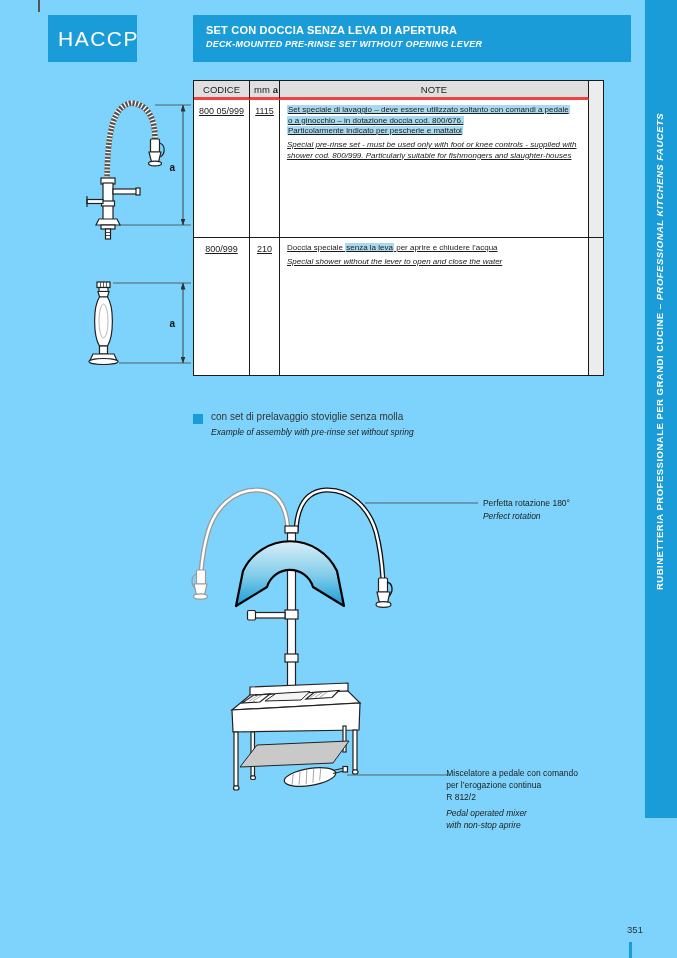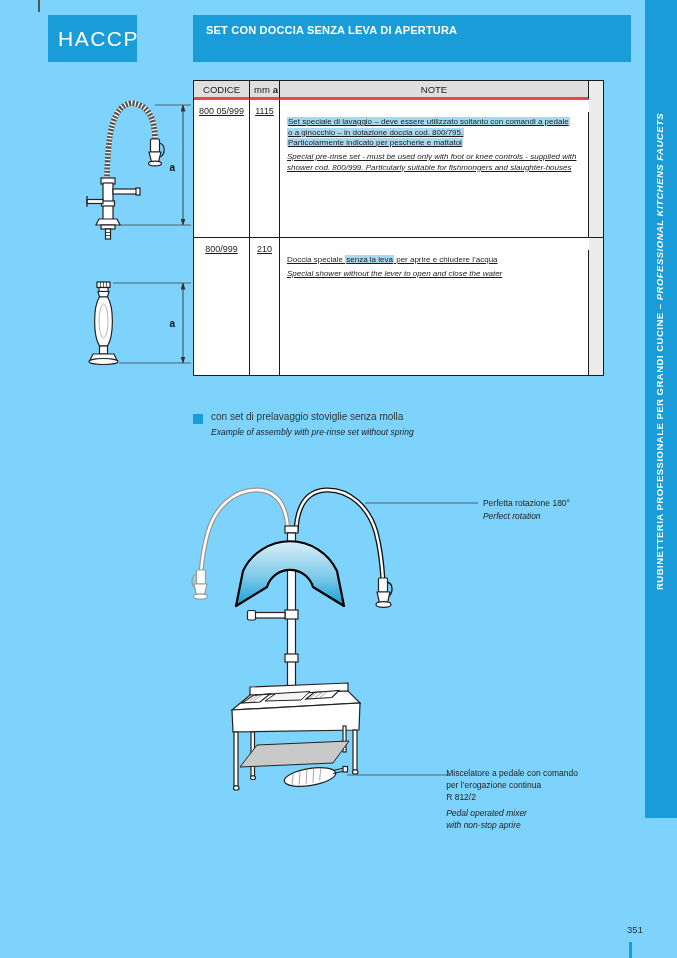--- a/index.html
+++ b/index.html
@@ -33,21 +33,21 @@
   .tbl2{top:237px;height:139px;grid-template-rows:1fr;}
   .th{background:#dfdfdf;font-size:9.5px;display:flex;align-items:center;justify-content:center;
       border-bottom:3px solid #ef4444;}
   .th.c2{justify-content:flex-start;padding-left:4px;}
   .th .b{font-weight:bold;margin-left:3px;}
   .c1,.c2,.c3{border-right:1px solid #1b1b1b;}
   .strip{grid-column:4;background:#ececec;}
   .tbl1 .strip{grid-row:1 / span 2;}
   .td{font-size:9px;padding-top:6px;text-decoration:underline;}
   .td.c1,.td.c2{text-align:center;}
-  .td.note{font-size:8px;line-height:10.5px;padding:5px 4px 0 7px;text-align:left;margin-top:12px;}
+  .td.note{font-size:8px;line-height:10.5px;padding:5px 4px 0 7px;text-align:left;}
   .hl{background:#a9d9ef;padding:0 1px;}
   .note .en{font-style:italic;margin-top:2px;line-height:11px;max-width:299px;color:#222;}
 
   
   .bullet{position:absolute;left:193px;top:414px;width:10px;height:10px;background:#1a9cd8;}
   .example{position:absolute;left:211px;top:409px;}
   .example .l{font-size:10px;line-height:15.5px;color:#333;}
   .example .en{font-size:8.5px;font-style:italic;margin-top:2px;color:#222;}
 
   
@@ -82,39 +82,40 @@
 <div class="page">
 
   <div class="tmark"></div>
 
   <div class="haccp">
     <span>HACCP</span>
   </div>
 
   <div class="titlebar">
     <div class="t1">SET CON DOCCIA SENZA LEVA DI APERTURA</div>
+    <div class="t2">DECK-MOUNTED PRE-RINSE SET WITHOUT OPENING LEVER</div>
   </div>
 
   <div class="sidebar">
     <span class="vtext"><span>RUBINETTERIA PROFESSIONALE PER GRANDI CUCINE – </span><span class="it">PROFESSIONAL KITCHENS FAUCETS</span></span>
   </div>
 
   <div class="tbl tbl1">
     <div class="th c1">CODICE</div>
     <div class="th c2">
         <span>mm</span>
         <span class="b">a</span>
       </div>
     <div class="th c3">NOTE</div>
     <div class="strip"></div>
     <div class="td c1">800 05/999</div>
     <div class="td c2">1115</div>
     <div class="td c3 note">
       <div><span class="hl">Set speciale di lavaggio – deve essere utilizzato soltanto con comandi a pedale</span></div>
-      <div><span class="hl">o a ginocchio – in dotazione doccia cod. 800/795.</span></div>
+      <div><span class="hl">o a ginocchio – in dotazione doccia cod. 800/676.</span></div>
       <div><span class="hl">Particolarmente indicato per pescherie e mattatoi</span></div>
       <div class="en">Special pre-rinse set - must be used only with foot or knee controls - supplied with shower cod. 800/999. Particularly suitable for fishmongers and slaughter-houses</div>
     </div>
   </div>
 
   <div class="tbl tbl2">
     <div class="td c1">800/999</div>
     <div class="td c2">210</div>
     <div class="td c3 note">
       <div><span>Doccia speciale </span><span class="hl">senza la leva</span><span> per aprire e chiudere l’acqua</span></div>

